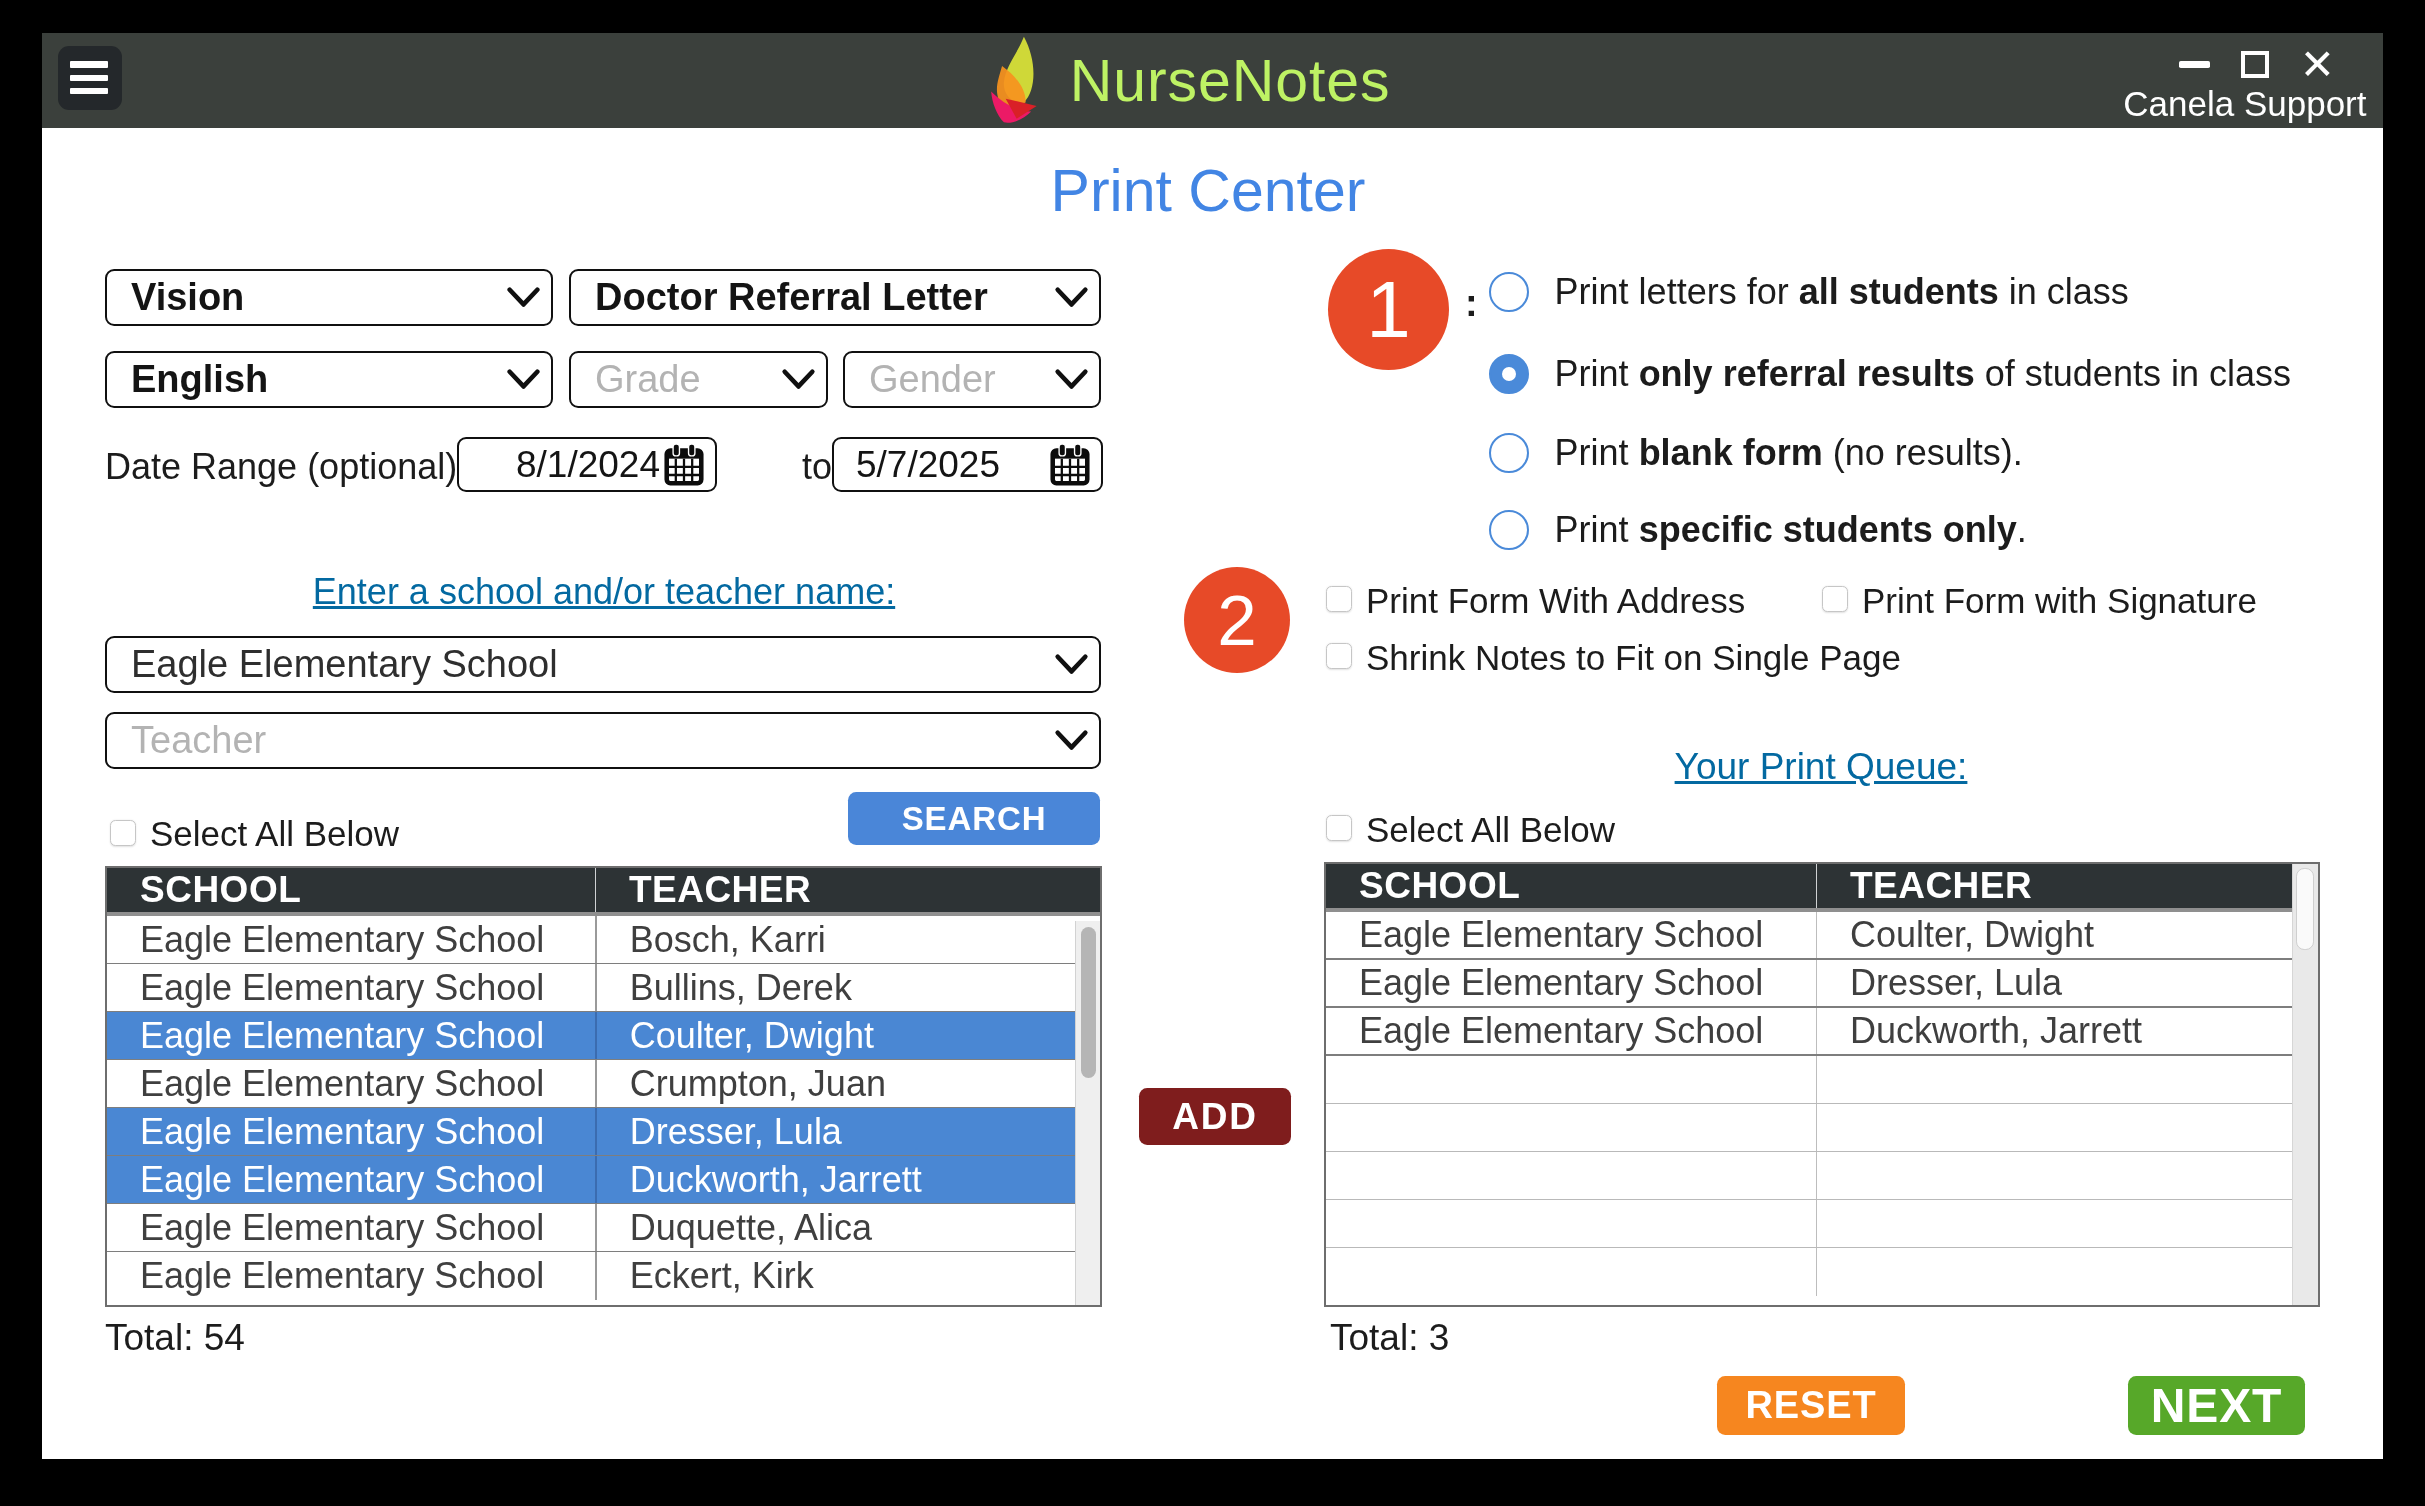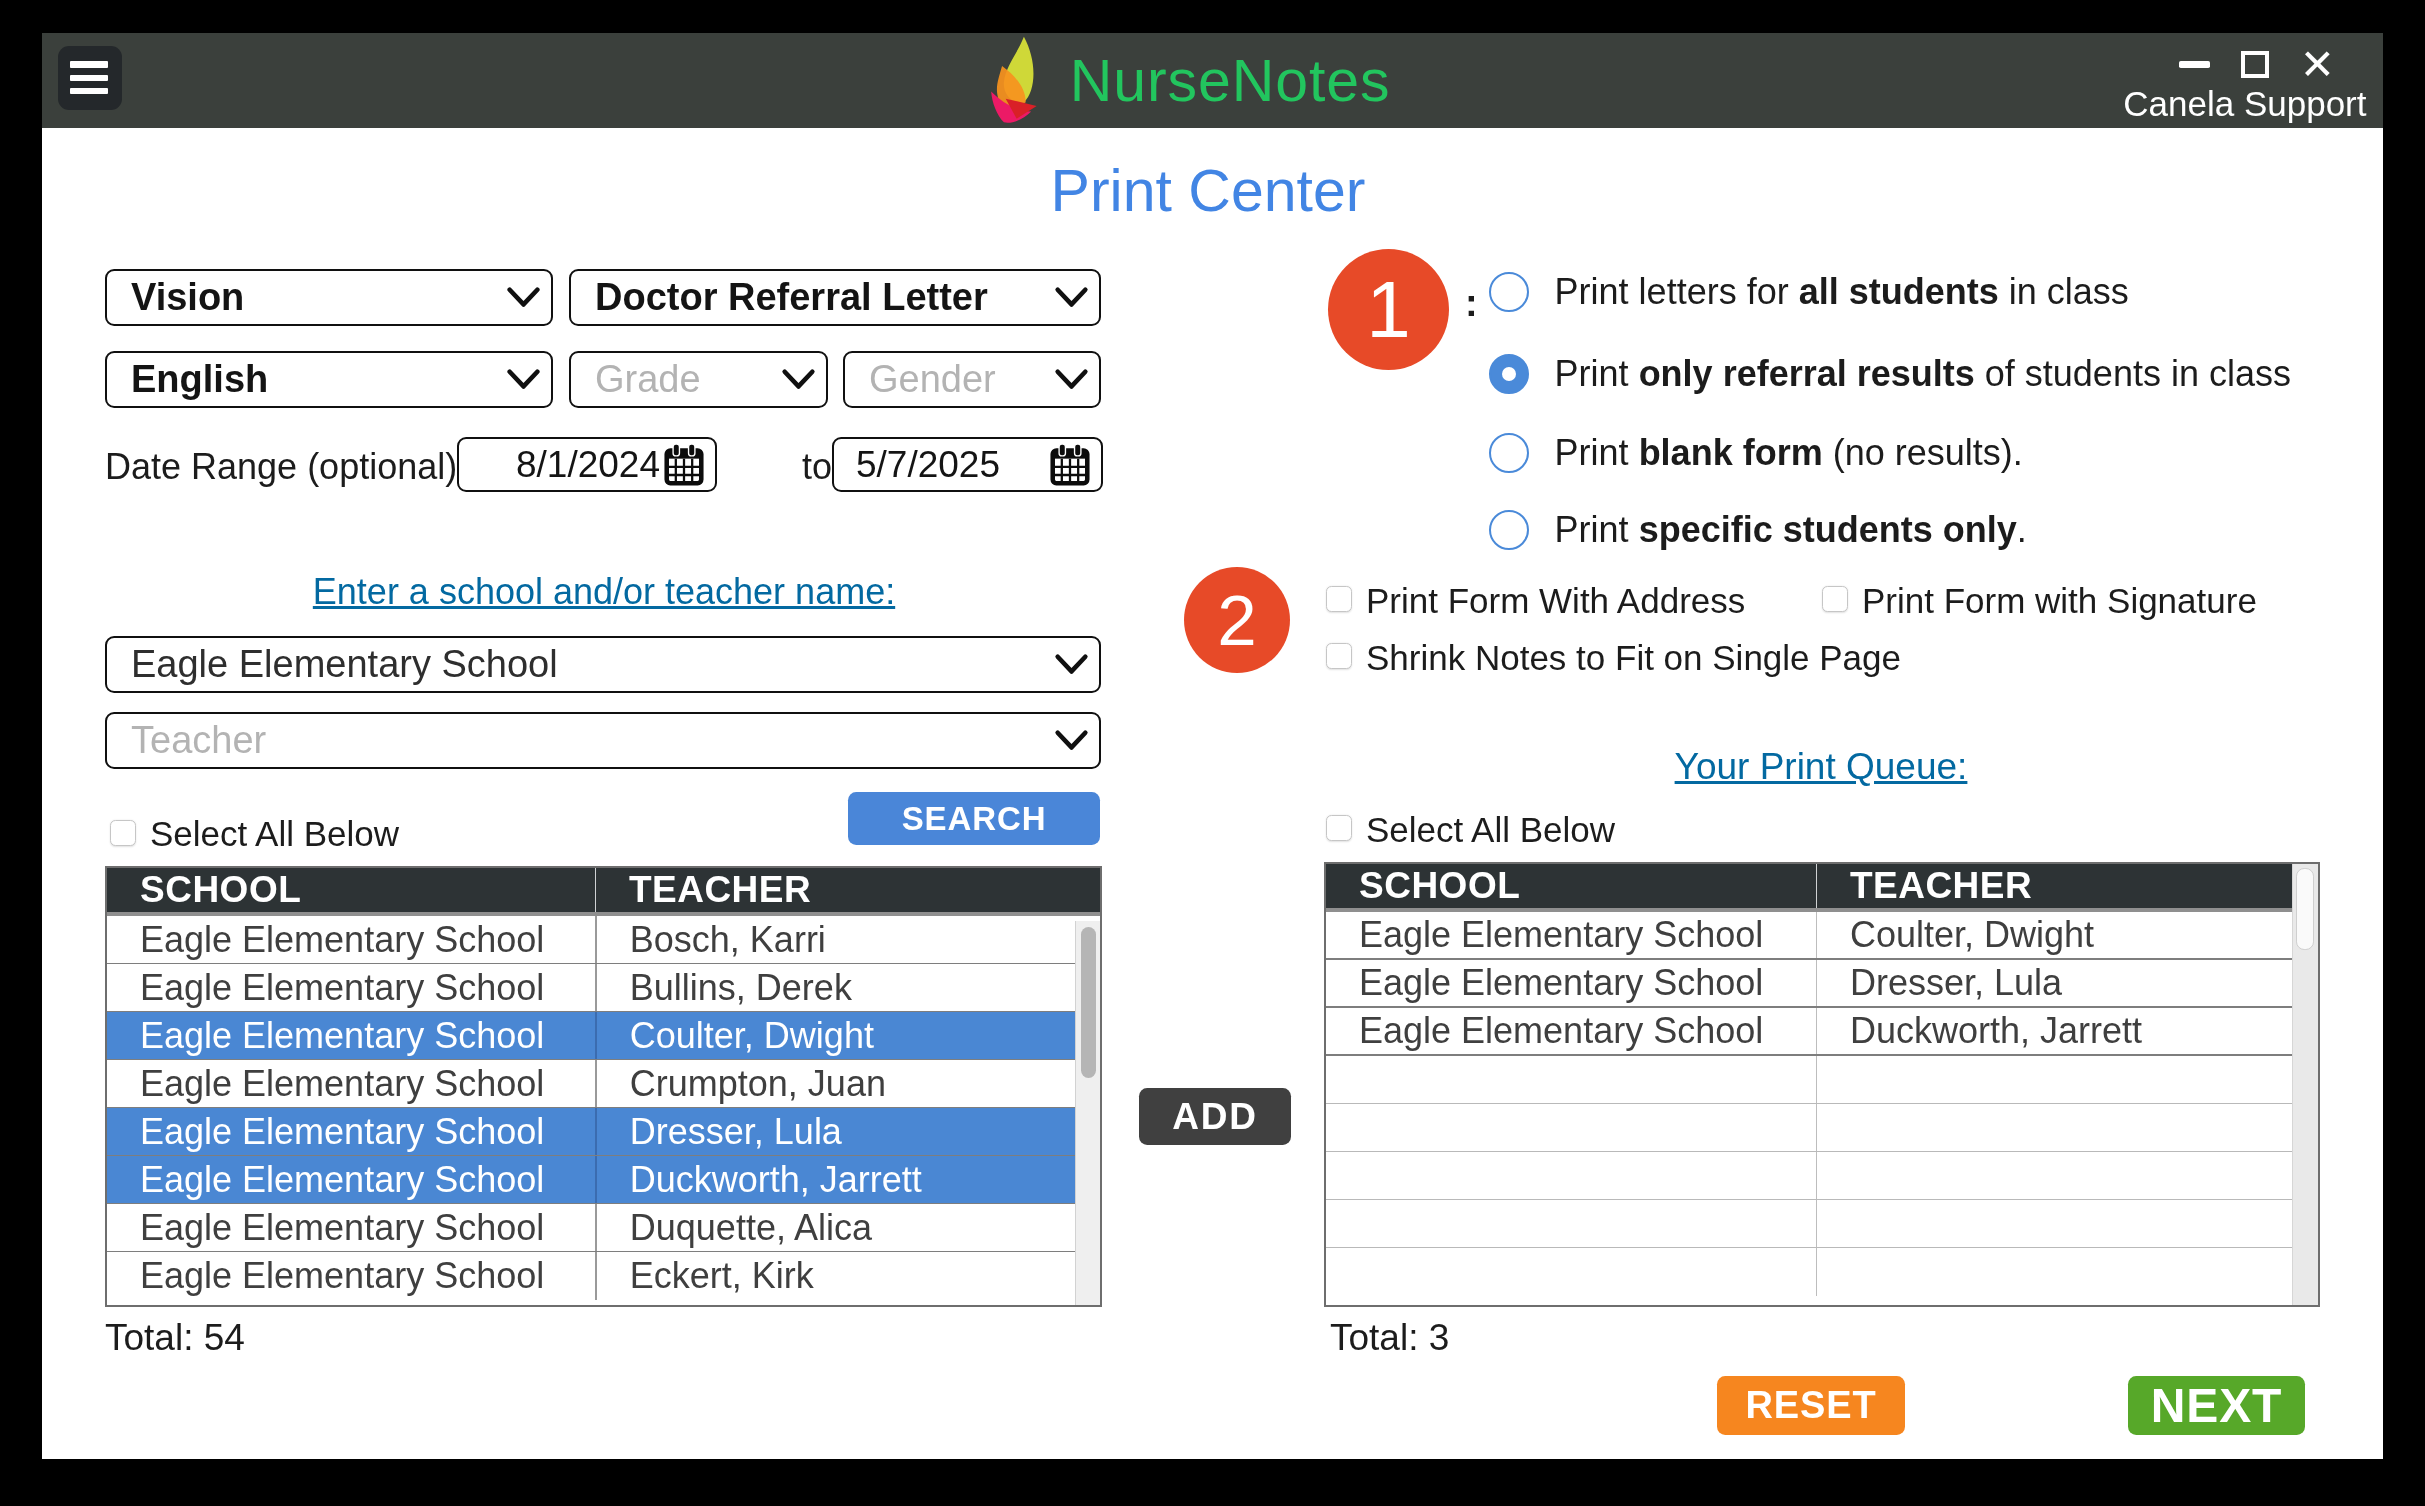--- a/index.html
+++ b/index.html
@@ -8,21 +8,21 @@
   body { font-family:"Liberation Sans", sans-serif; }
   .screen { position:relative; width:2426px; height:1506px; background:#000; overflow:hidden; }
   .window { position:absolute; left:42px; top:33px; width:2341px; height:1426px; background:#fff; overflow:hidden; }
 
   
   .topbar { position:absolute; left:0; top:0; width:2341px; height:95px; background:#3b403c; }
   .hamburger { position:absolute; left:15.5px; top:12.8px; width:64px; height:64px; background:#24282b; border-radius:11px; cursor:pointer; }
   .hamburger .bars { position:absolute; left:12.8px; top:15.5px; width:38px; height:33px; display:flex; flex-direction:column; justify-content:space-between; }
   .hamburger .bars i { display:block; height:6.4px; background:#fff; border-radius:0.9px; }
   .brand { position:absolute; left:947px; top:0; height:95px; display:flex; align-items:center; }
-  .brand-name { color:#22c55e; font-size:59px; font-weight:300; letter-spacing:0.9px; margin-left:12.8px; }
+  .brand-name { color:#bef264; font-size:59px; font-weight:300; letter-spacing:0.9px; margin-left:12.8px; }
   .win-controls { position:absolute; right:48px; top:12.8px; display:flex; align-items:center; gap:31px; height:37px; }
   .win-min { width:31px; height:7.3px; background:#fff; border-radius:1.8px; cursor:pointer; }
   .win-max { width:27.4px; height:27.4px; border:4.6px solid #fff; cursor:pointer; }
   .win-close { color:#fff; font-size:42px; line-height:33px; cursor:pointer; font-weight:400; }
   .support { position:absolute; right:16.5px; top:51px; color:#fff; font-size:35px; font-weight:400; }
 
   
   .page-title { position:absolute; left:1166px; top:124px; transform:translateX(-50%); color:#4285e4; font-size:59px; font-weight:500; white-space:nowrap; }
 
   
@@ -38,21 +38,21 @@
 
   .section-heading { position:absolute; font-size:36px; color:#0369a1; transform:translateX(-50%); white-space:nowrap;text-decoration:underline; }
 
   
   .cb { position:absolute; width:25.6px; height:25.6px; background:#fff; border:1.8px solid #c6c6c6; border-radius:5.5px; box-shadow:0 0.9px 1.8px rgba(0,0,0,0.12); cursor:pointer; }
   .cb-label { position:absolute; font-size:35px; color:#1c1c1c; white-space:nowrap; }
 
   
   .btn { position:absolute; border:none; border-radius:8.2px; color:#fff; font-weight:700; font-family:"Liberation Sans", sans-serif; cursor:pointer; display:flex; align-items:center; justify-content:center; }
   .btn-search { background:#4a86d8; font-size:33px; letter-spacing:0.9px; }
-  .btn-add { background:#404040; font-size:37px; letter-spacing:1.8px; }
+  .btn-add { background:#7f1d1d; font-size:37px; letter-spacing:1.8px; }
   .btn-reset { background:#f6861f; font-size:38px; letter-spacing:0.9px; }
   .btn-next { background:#57a829; font-size:48px; letter-spacing:0.9px; }
 
   
   .tbl { position:absolute; background:#fff; border:2.7px solid #6e6e6e; }
   .tbl-head { position:relative; height:48px; background:#2d3335; border-bottom:4.6px solid #8f8f8f; display:flex; }
   .tbl-head .hc { color:#fff; font-size:37px; font-weight:700; display:flex; align-items:center; padding-left:33px; letter-spacing:0.5px; }
   .tbl-head .hdiv { width:0.9px; background:#cfd2d3; }
   .tbl-body { position:relative; }
   .trow { display:flex; border-bottom:1.8px solid #7e7e7e; background:#fff; }

